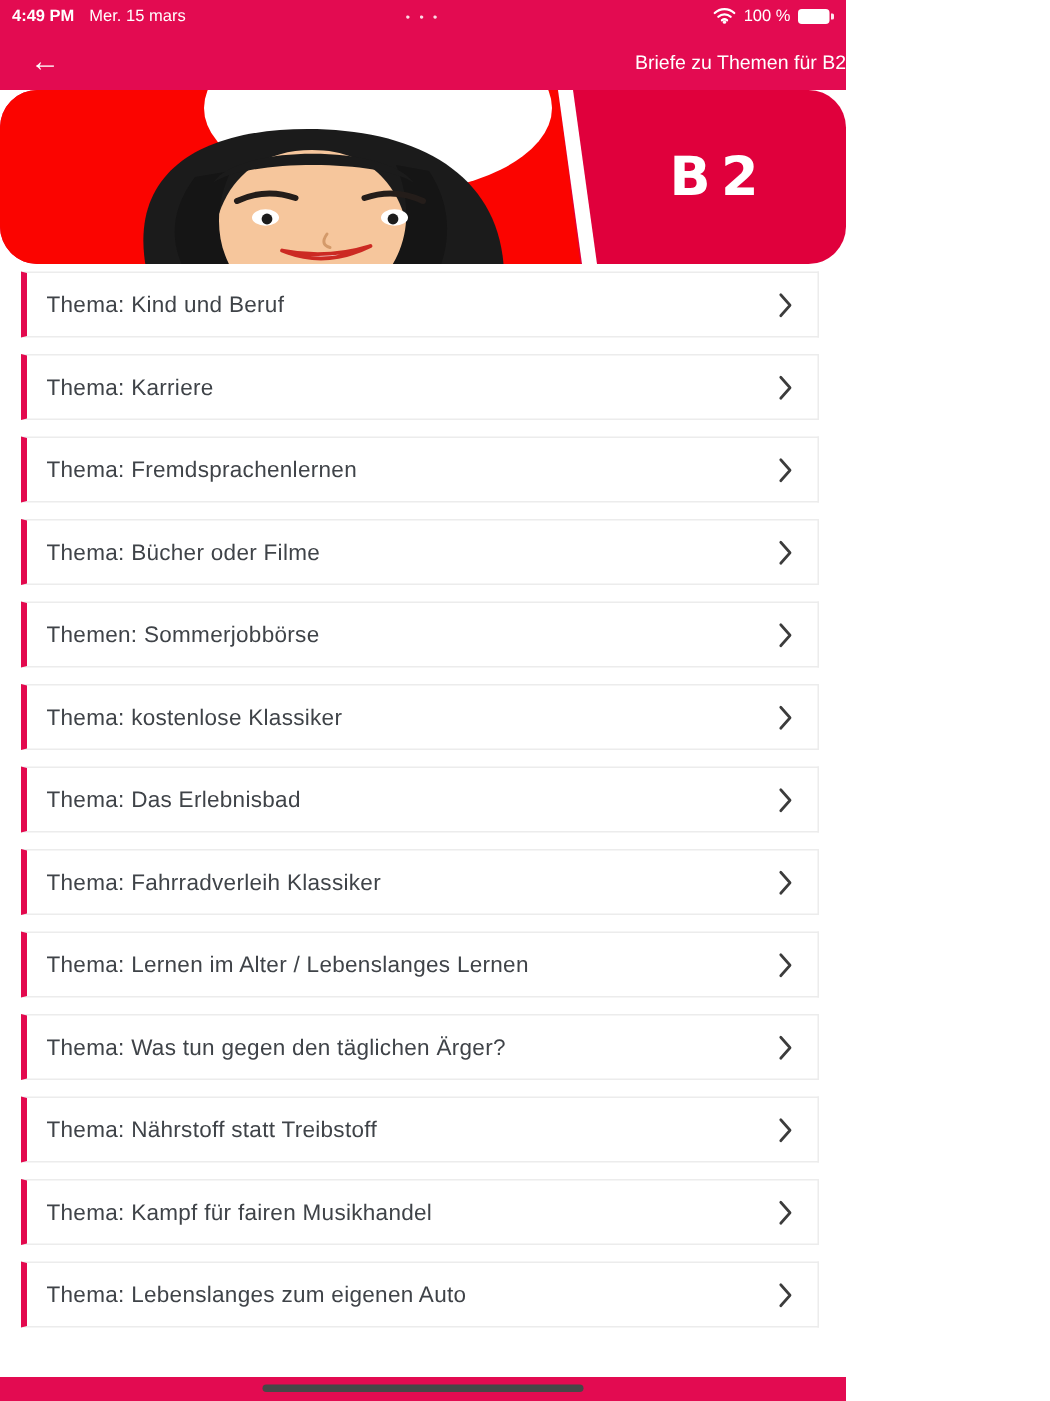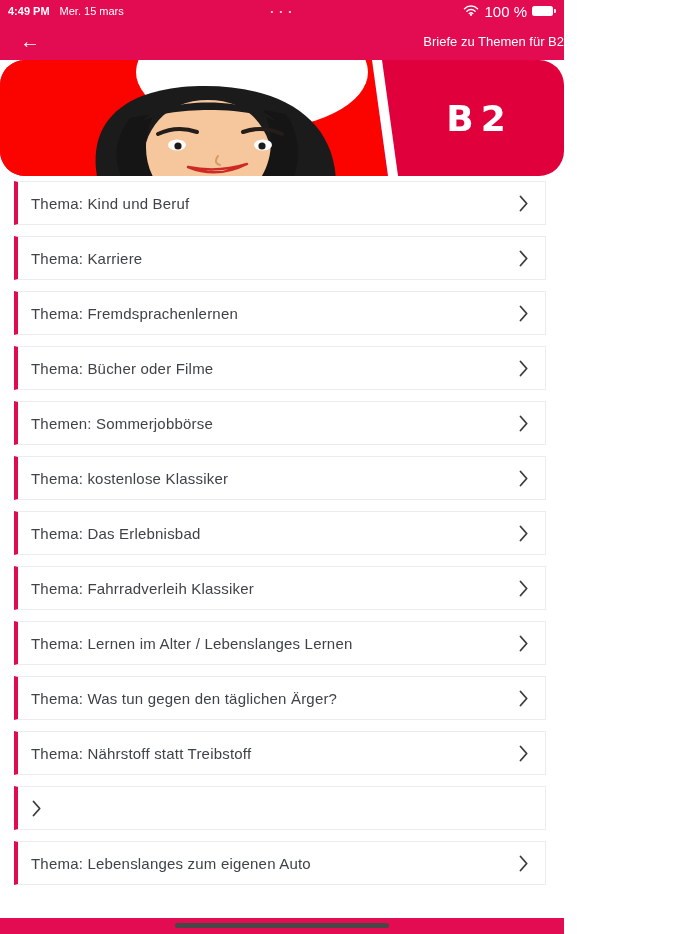--- a/index.html
+++ b/index.html
@@ -16,21 +16,21 @@
   .screen{position:relative;width:564px;height:934px;background:#fff;display:flex;flex-direction:column;}
 
   
   .statusbar{height:22px;background:var(--header-pink);color:#fff;display:flex;align-items:center;
     font-size:11px;padding:0 8px;position:relative;}
   .sb-left{display:flex;align-items:center;gap:10px;}
   .sb-time{font-weight:700;}
   .sb-date{font-weight:400;}
   .sb-center{position:absolute;left:0;right:0;text-align:center;font-size:8px;letter-spacing:2px;opacity:.85;}
   .sb-right{margin-left:auto;display:flex;align-items:center;gap:5px;}
-  .sb-right .pct{font-size:15px;}
+  .sb-right .pct{font-size:11px;}
   .battery{display:inline-flex;align-items:center;}
   .bat-body{display:inline-block;width:21px;height:10px;background:#fff;border-radius:2.5px;}
   .bat-tip{display:inline-block;width:2px;height:4px;background:rgba(255,255,255,.9);border-radius:0 1px 1px 0;margin-left:1px;}
 
   
   .navbar{height:38px;background:var(--header-pink);color:#fff;position:relative;display:flex;align-items:center;}
   .back{position:absolute;left:20px;font-size:20px;line-height:1;cursor:pointer;font-weight:400;}
   .nav-title{flex:1;text-align:right;font-size:13px;font-weight:500;}
 
   
@@ -205,20 +205,21 @@
     </div>
     <div class="row">
       <span class="row-label">Thema: Nährstoff statt Treibstoff</span>
       <span class="chev">
           <svg width="11" height="17" viewBox="0 0 11 17">
             <path d="M2.5 1.5 L8.7 8.5 L2.5 15.5" stroke="#3c3c3c" stroke-width="1.8" fill="none" stroke-linecap="round" stroke-linejoin="round"></path>
           </svg>
         </span>
     </div>
     <div class="row">
+      <span class="row-label">Thema: Kampf für fairen Musikhandel</span>
       <span class="chev">
           <svg width="11" height="17" viewBox="0 0 11 17">
             <path d="M2.5 1.5 L8.7 8.5 L2.5 15.5" stroke="#3c3c3c" stroke-width="1.8" fill="none" stroke-linecap="round" stroke-linejoin="round"></path>
           </svg>
         </span>
     </div>
     <div class="row">
       <span class="row-label">Thema: Lebenslanges zum eigenen Auto</span>
       <span class="chev">
           <svg width="11" height="17" viewBox="0 0 11 17">

